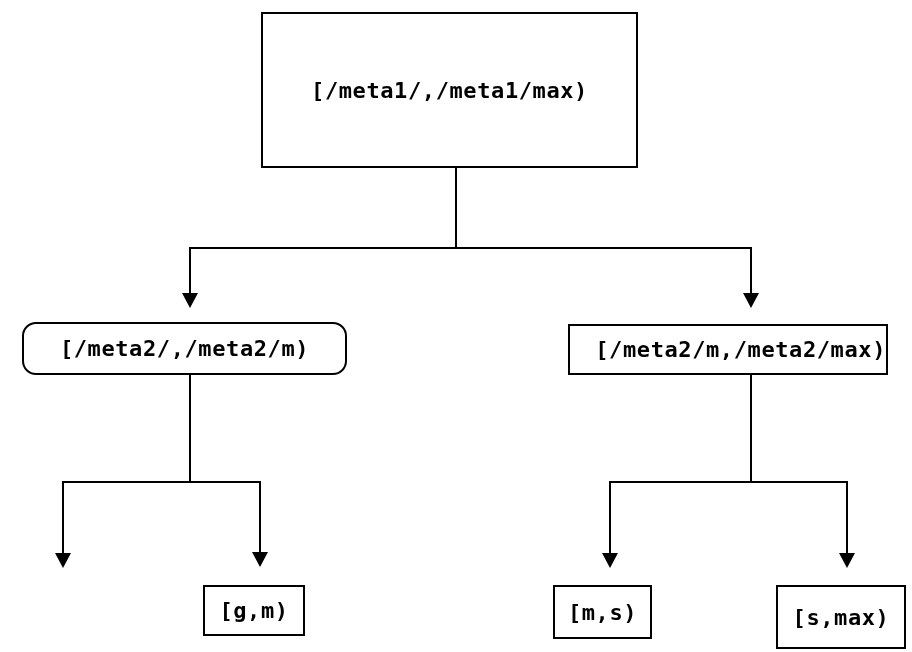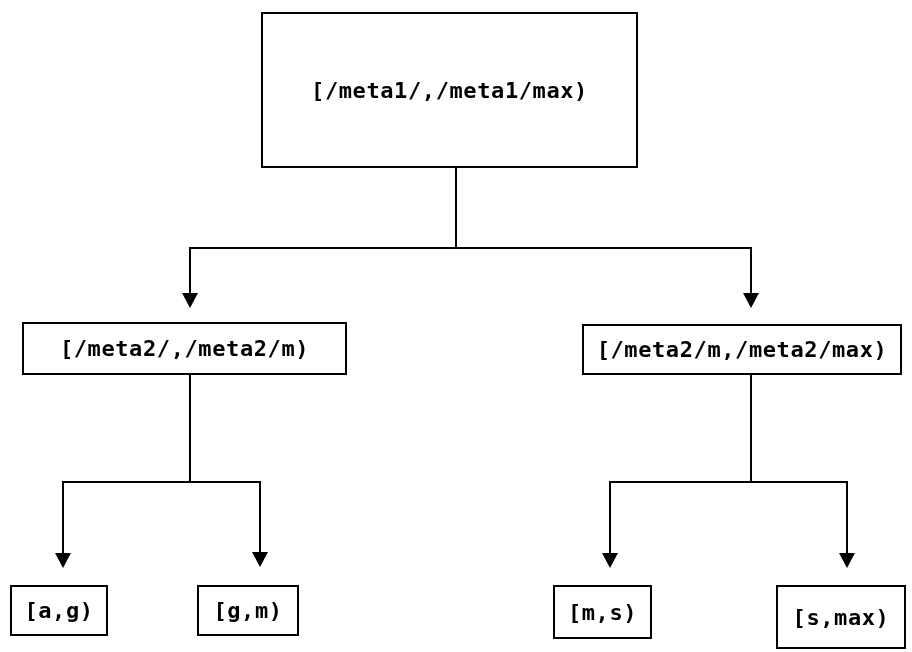--- a/index.html
+++ b/index.html
@@ -12,24 +12,24 @@
   .edges path { fill:none; stroke:var(--stroke); stroke-width:2; }
   .edges polygon { fill:var(--stroke); stroke:none; }
   .node {
     position:absolute; box-sizing:border-box;
     border:2px solid var(--stroke); background:var(--fill);
     display:flex; align-items:center; justify-content:center;
     color:var(--text); font-weight:bold; font-size:22px; letter-spacing:0.6px;
     white-space:nowrap;
   }
   .node-root        { left:261px; top:12px;  width:377px; height:156px; }
-  .node-level2-left { left:22px;  top:322px; width:325px; height:53px;  }
-  .node-level2-right{ left:582px; top:324px; width:320px; height:51px;  }
+  .node-level2-left { left:22px;  top:322px; width:325px; height:53px;border-radius:14px;  }
+  .node-level2-right{ left:568px; top:324px; width:320px; height:51px;justify-content:flex-end;  }
   .node-leaf-ag     { left:10px;  top:585px; width:98px;  height:51px;  }
-  .node-leaf-gm     { left:197px; top:585px; width:102px; height:51px;  }
+  .node-leaf-gm     { left:203px; top:585px; width:102px; height:51px;  }
   .node-leaf-ms     { left:553px; top:585px; width:99px;  height:54px;  }
   .node-leaf-smax   { left:776px; top:585px; width:130px; height:64px;  }
 </style>
 </head>
 <body>
 
 <div class="canvas">
 
   <svg class="edges" viewBox="0 0 912 652" aria-hidden="true">
     <path d="M456 168 L456 248 L190 248 L190 293"></path>
@@ -52,23 +52,20 @@
   </div>
 
   <div class="node node-level2-left">
     <span>[/meta2/,/meta2/m)</span>
   </div>
 
   <div class="node node-level2-right">
     <span>[/meta2/m,/meta2/max)</span>
   </div>
 
-  <div class="node node-leaf-ag">
-    <span>[a,g)</span>
-  </div>
 
   <div class="node node-leaf-gm">
     <span>[g,m)</span>
   </div>
 
   <div class="node node-leaf-ms">
     <span>[m,s)</span>
   </div>
 
   <div class="node node-leaf-smax">

